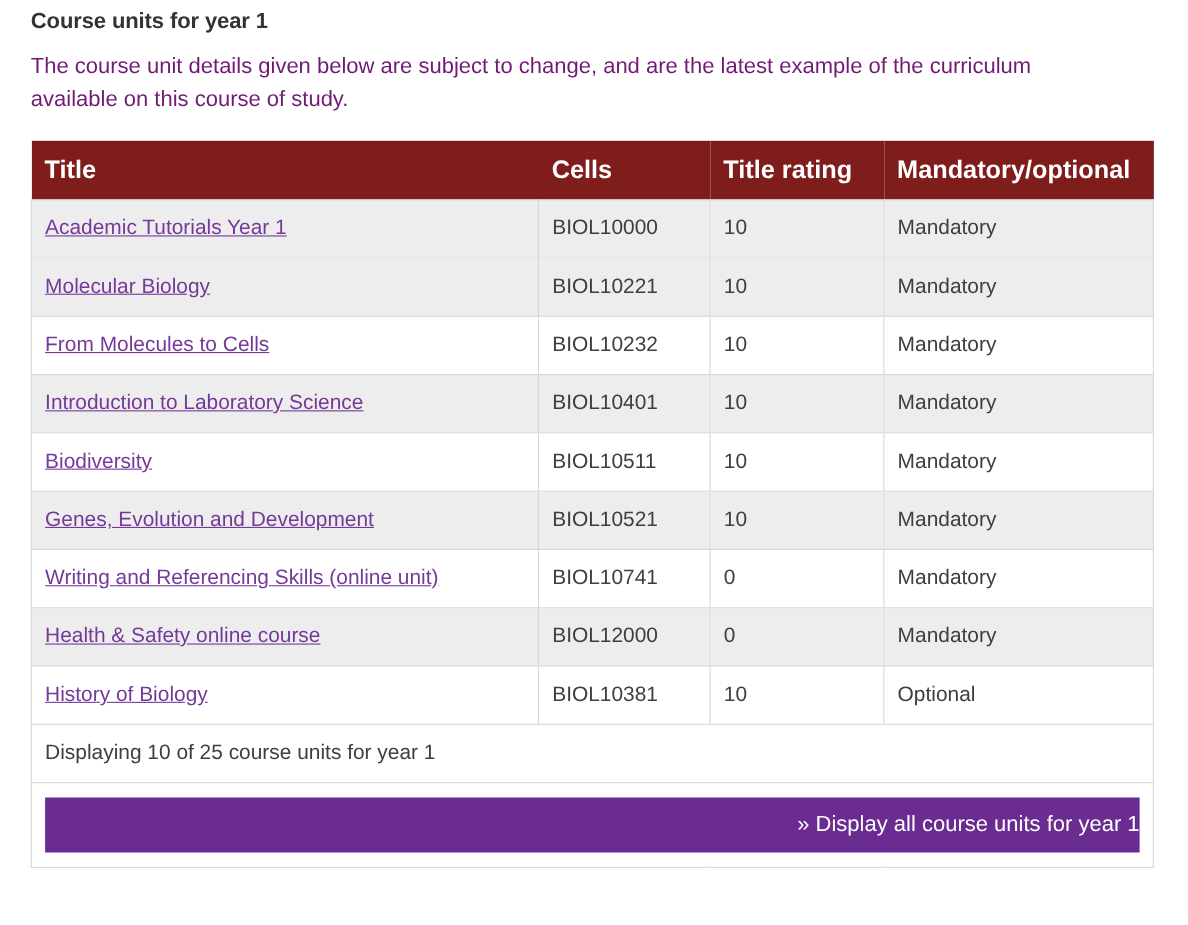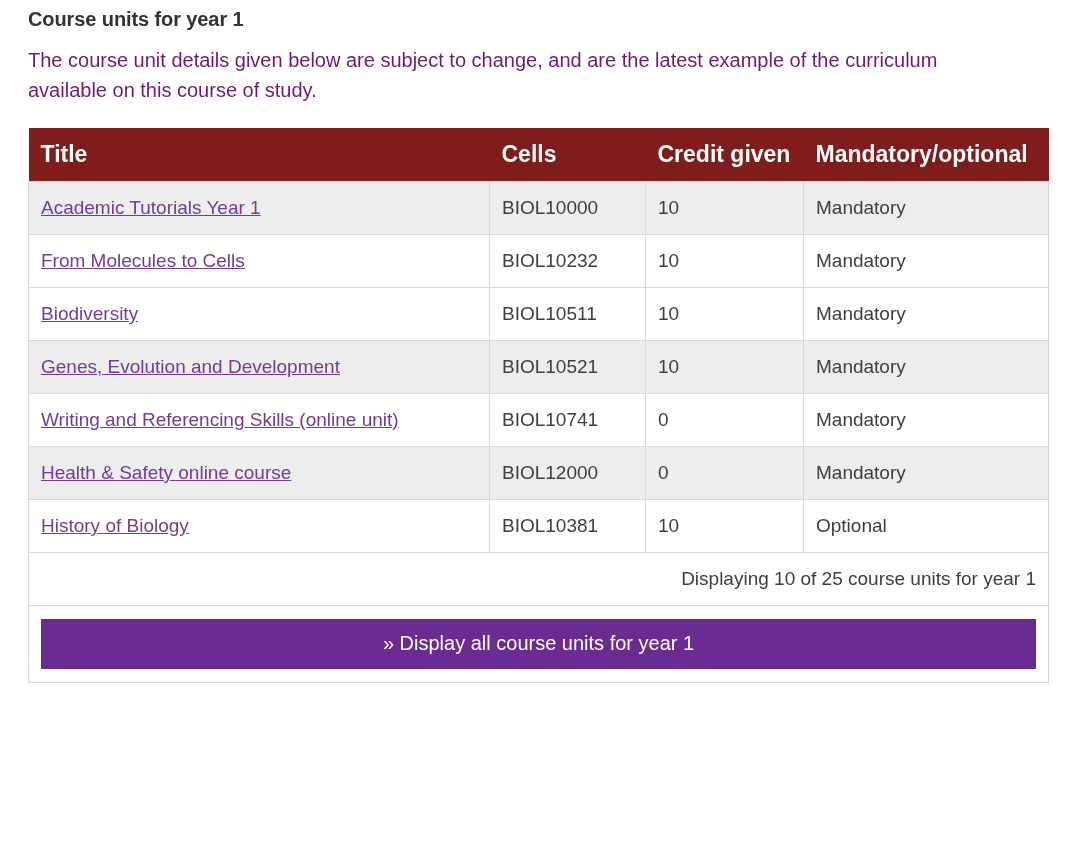--- a/index.html
+++ b/index.html
@@ -72,38 +72,38 @@
   table.units tbody tr.odd td  { background: #ededed; }
   table.units tbody tr.even td { background: #ffffff; }
 
   table.units tbody td a.unit-link {
     color: #75399a;
     font-size: 19px;
   }
 
   tr.summary-row td {
     background: #ffffff !important;
-    text-align: right;
+    text-align: left;
     color: #3c4043;
     font-size: 19px;
     padding: 13px 12px;
   }
 
   tr.cta-row td {
     padding: 0;
     border: none;
     background: transparent;
   }
   .cta-button {
     display: block;
     width: 100%;
     box-sizing: border-box;
     background: #6b2c91;
     color: #ffffff;
-    text-align: center;
+    text-align: right;
     text-decoration: none;
     font-size: 20px;
     padding: 13px 0 14px 0;
     border: none;
     cursor: pointer;
     font-family: "Liberation Sans", sans-serif;
   }
 </style>
 </head>
 <body>
@@ -119,34 +119,46 @@
       <colgroup>
         <col class="c-title">
         <col class="c-code">
         <col class="c-credit">
         <col class="c-mand">
       </colgroup>
       <thead>
         <tr>
           <th class="th-title">Title</th>
           <th>Cells</th>
-          <th>Credit given</th>
+          <th>Title rating</th>
           <th>Mandatory/optional</th>
         </tr>
       </thead>
       <tbody id="units-body">
           <tr class="odd">
             <td><a class="unit-link" href="#">Academic Tutorials Year 1</a></td>
             <td>BIOL10000</td>
             <td>10</td>
             <td>Mandatory</td>
           </tr>
+          <tr class="odd">
+            <td><a class="unit-link" href="#">Molecular Biology</a></td>
+            <td>BIOL10221</td>
+            <td>10</td>
+            <td>Mandatory</td>
+          </tr>
           <tr class="even">
             <td><a class="unit-link" href="#">From Molecules to Cells</a></td>
             <td>BIOL10232</td>
+            <td>10</td>
+            <td>Mandatory</td>
+          </tr>
+          <tr class="odd">
+            <td><a class="unit-link" href="#">Introduction to Laboratory Science</a></td>
+            <td>BIOL10401</td>
             <td>10</td>
             <td>Mandatory</td>
           </tr>
           <tr class="even">
             <td><a class="unit-link" href="#">Biodiversity</a></td>
             <td>BIOL10511</td>
             <td>10</td>
             <td>Mandatory</td>
           </tr>
           <tr class="odd">

